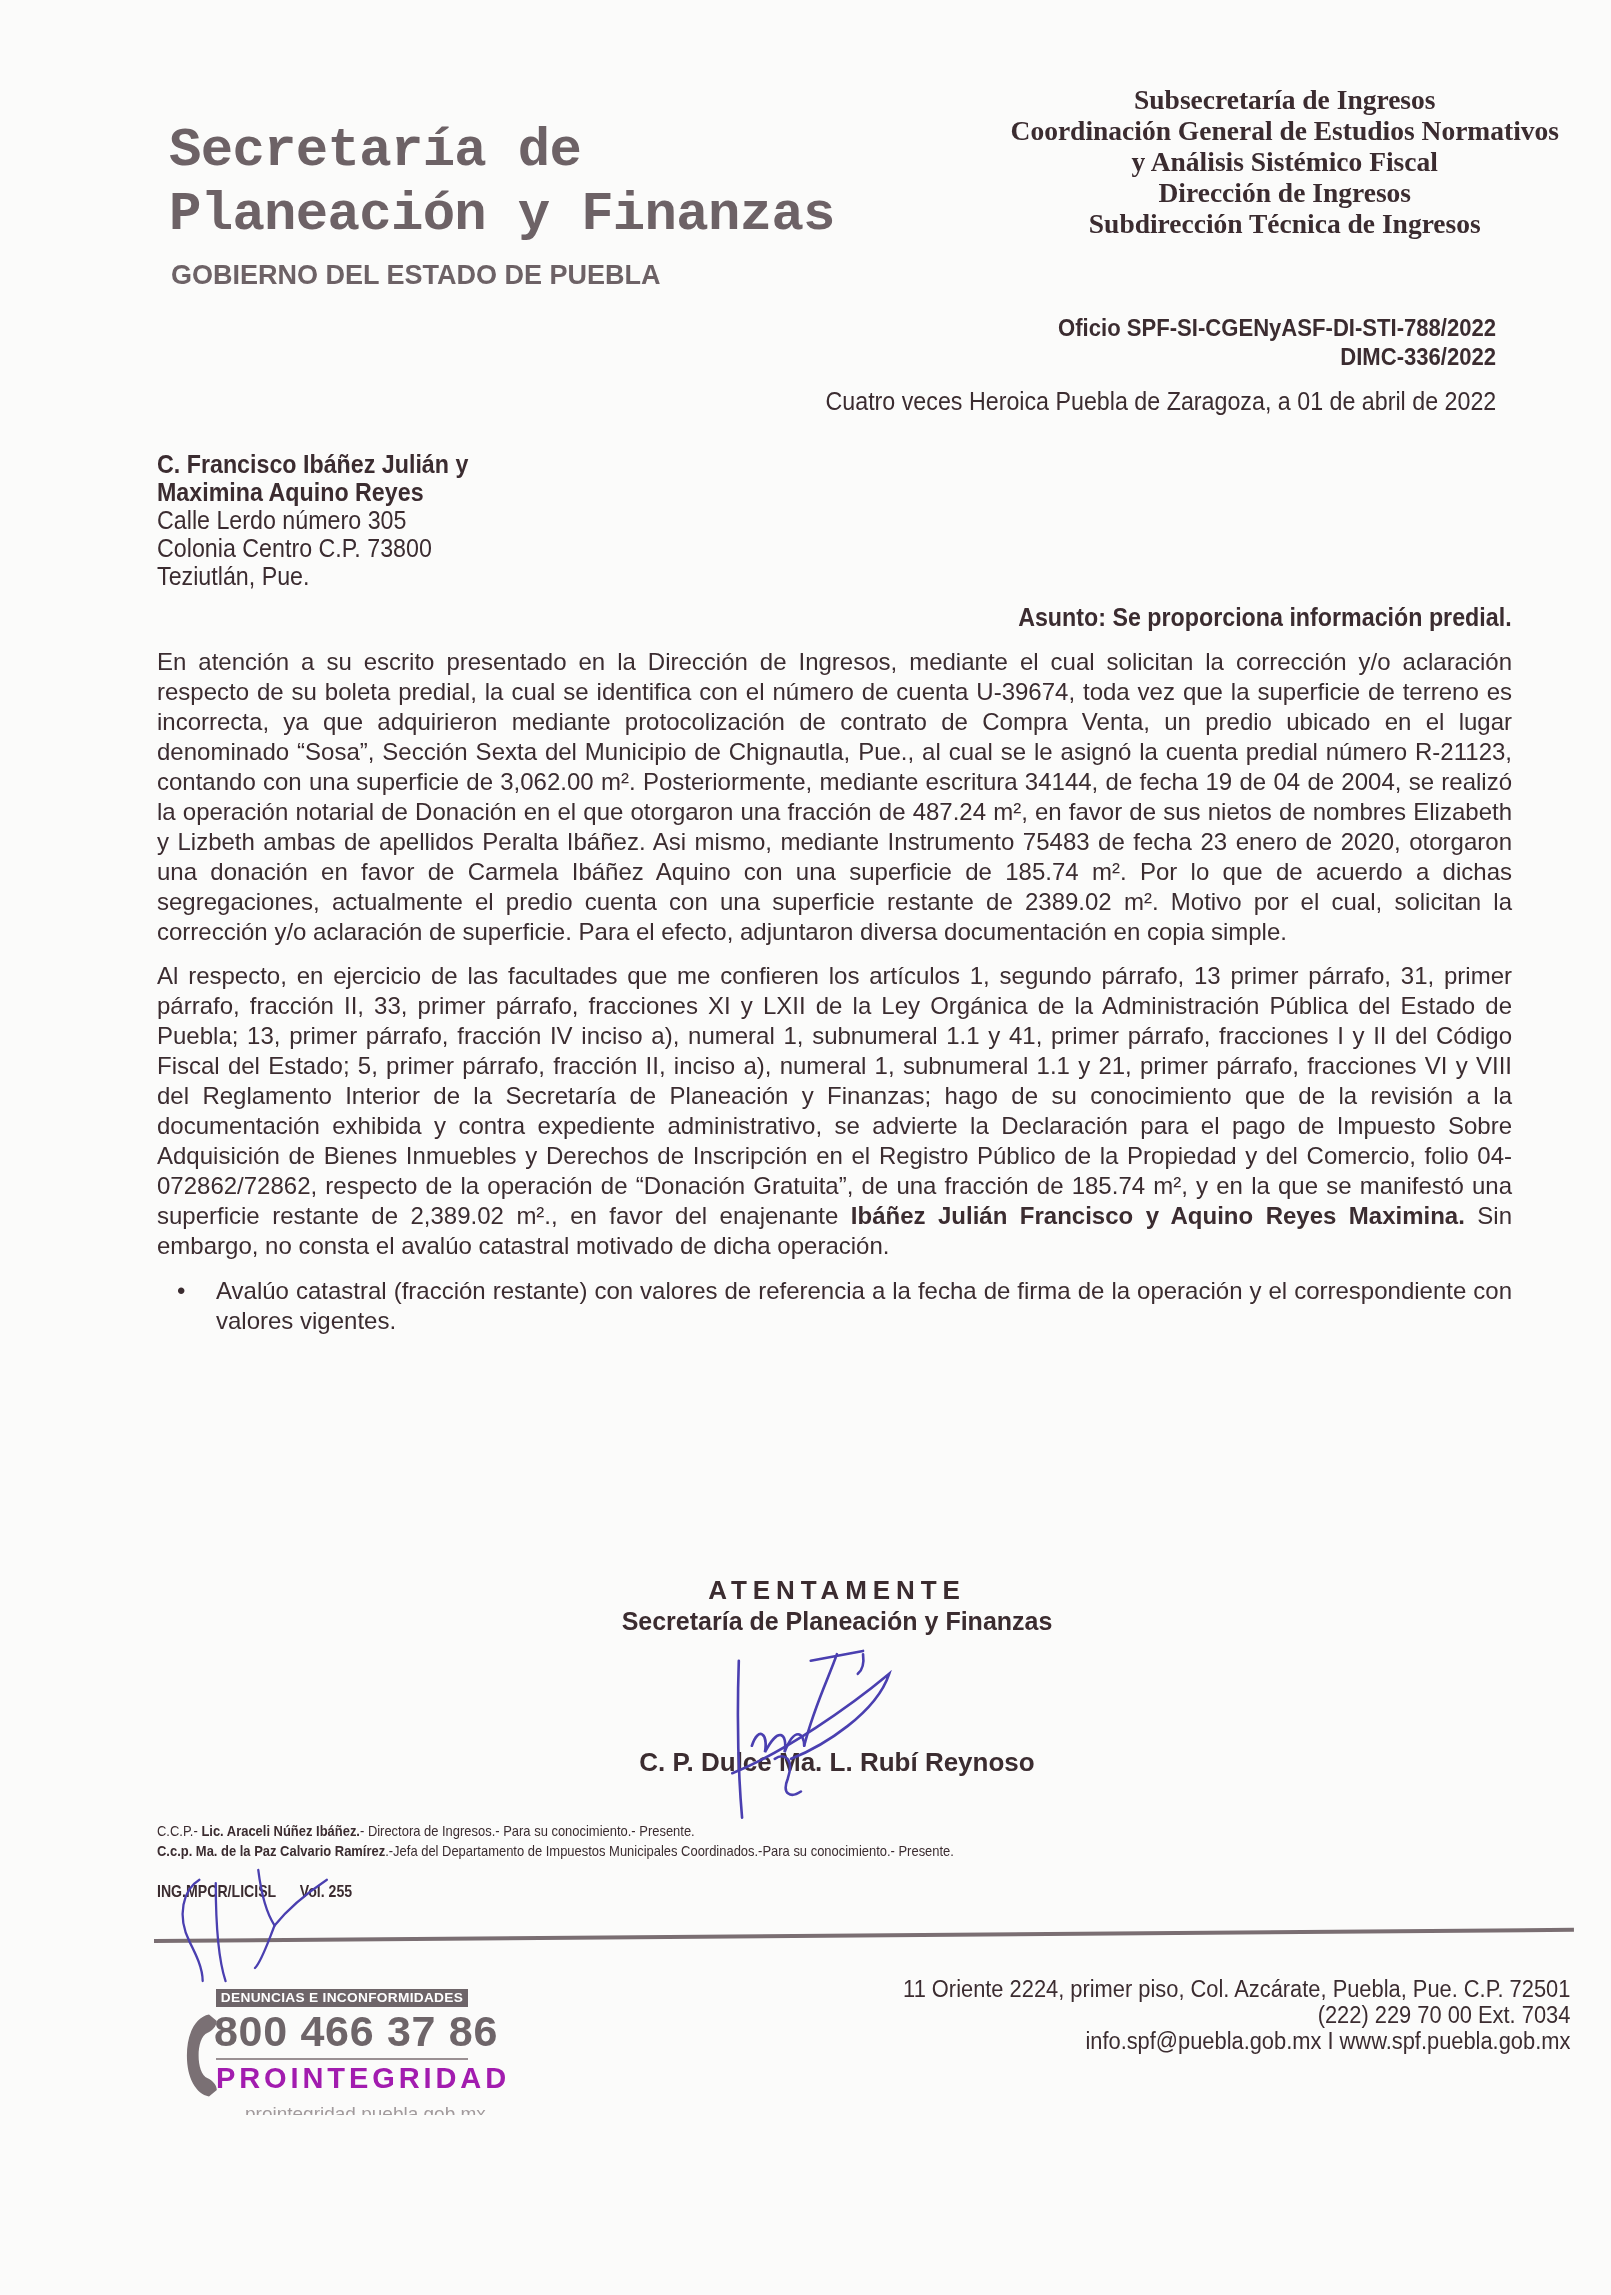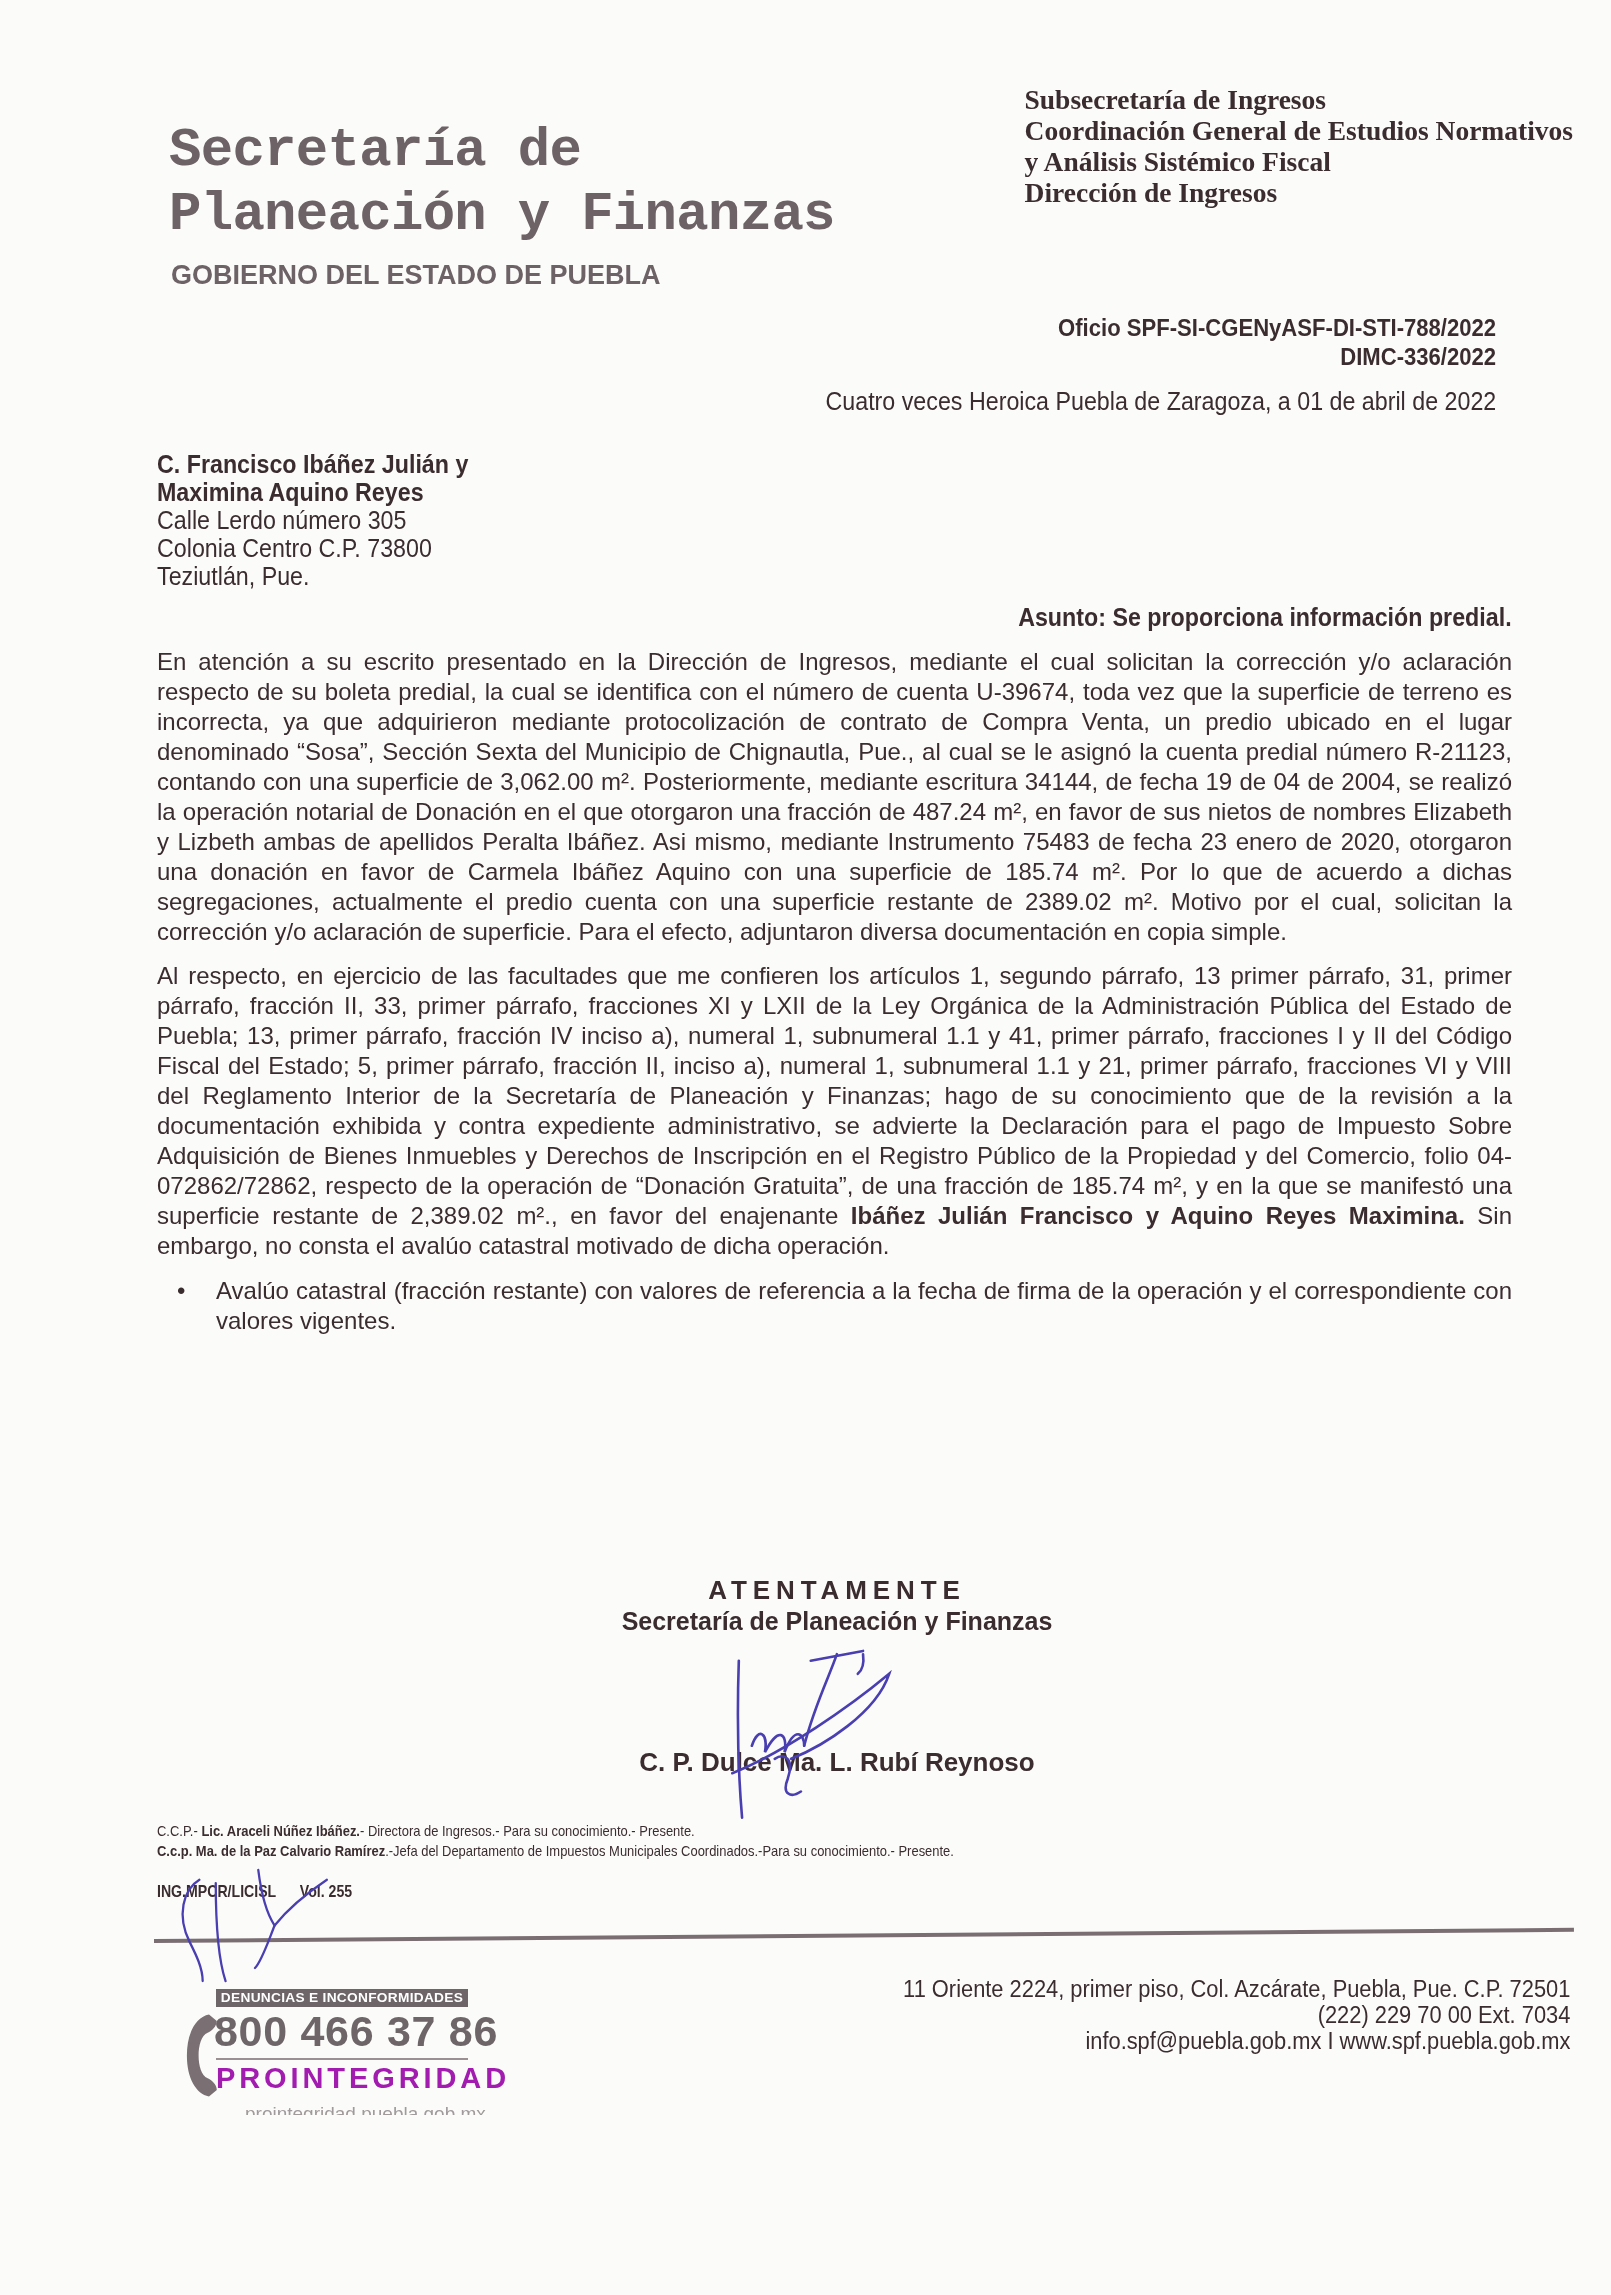--- a/index.html
+++ b/index.html
@@ -14,21 +14,21 @@
     font-family:Liberation Mono, monospace; font-weight:700;
     color:#6d6266; font-size:54px; letter-spacing:-0.7px; line-height:1;
   }
   .logo-line1 { left:169px; top:124px; }
   .logo-line2 { left:169px; top:188px; }
   .logo-sub {
     left:171px; top:260px; font-size:27px; font-weight:700; color:#6d6266;
     letter-spacing:0px;
   }
   .dept {
-    right:38px; top:84px; text-align:left;
+    right:52px; top:84px; text-align:center;
     font-family:"Liberation Serif", serif; font-weight:700;
     font-size:27.5px; line-height:31px; color:#3b2c30;
   }
   .dept div { white-space:nowrap; }
   .oficio {
     right:115px; top:313px; text-align:right;
     font-weight:700; font-size:24px; line-height:29px;
     transform:scaleX(0.92); transform-origin:right top;
   }
   .date {
@@ -107,20 +107,21 @@
 
 <div class="abs logo-line1">Secretaría de</div>
 <div class="abs logo-line2">Planeación y Finanzas</div>
 <div class="abs logo-sub">GOBIERNO DEL ESTADO DE PUEBLA</div>
 
 <div class="abs dept">
   <div>Subsecretaría de Ingresos</div>
   <div>Coordinación General de Estudios Normativos</div>
   <div>y Análisis Sistémico Fiscal</div>
   <div>Dirección de Ingresos</div>
+  <div>Subdirección Técnica de Ingresos</div>
 </div>
 
 <div class="abs oficio">
   <div>Oficio SPF-SI-CGENyASF-DI-STI-788/2022</div>
   <div>DIMC-336/2022</div>
 </div>
 <div class="abs date">Cuatro veces Heroica Puebla de Zaragoza, a 01 de abril de 2022</div>
 
 <div class="abs recipient">
   <div class="bold">C. Francisco Ibáñez Julián y</div>

